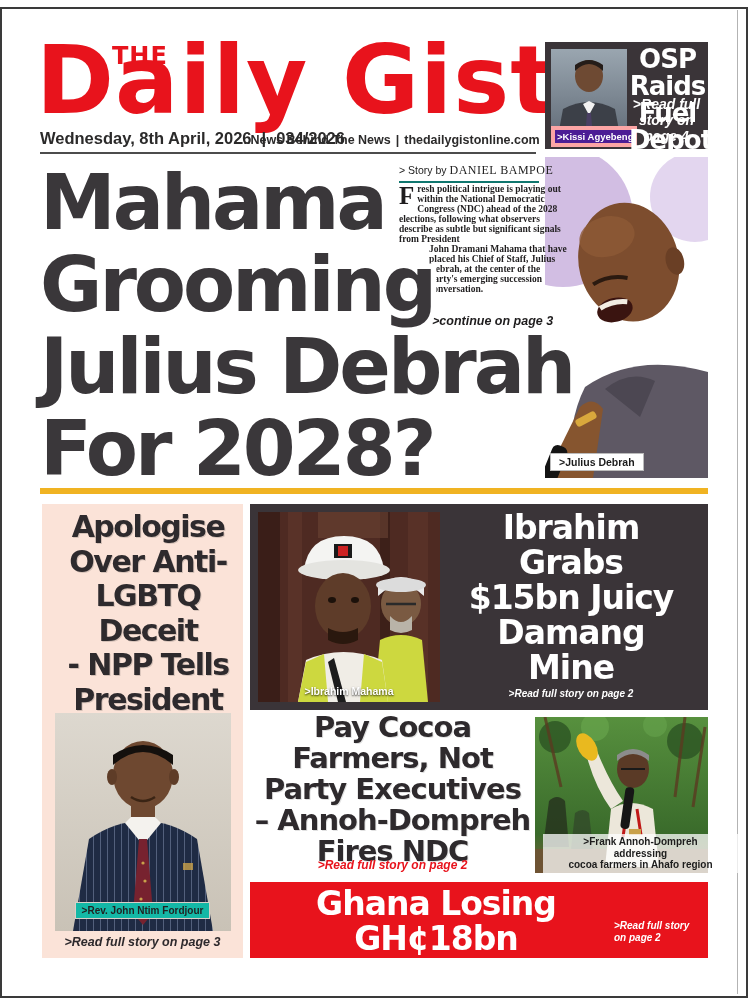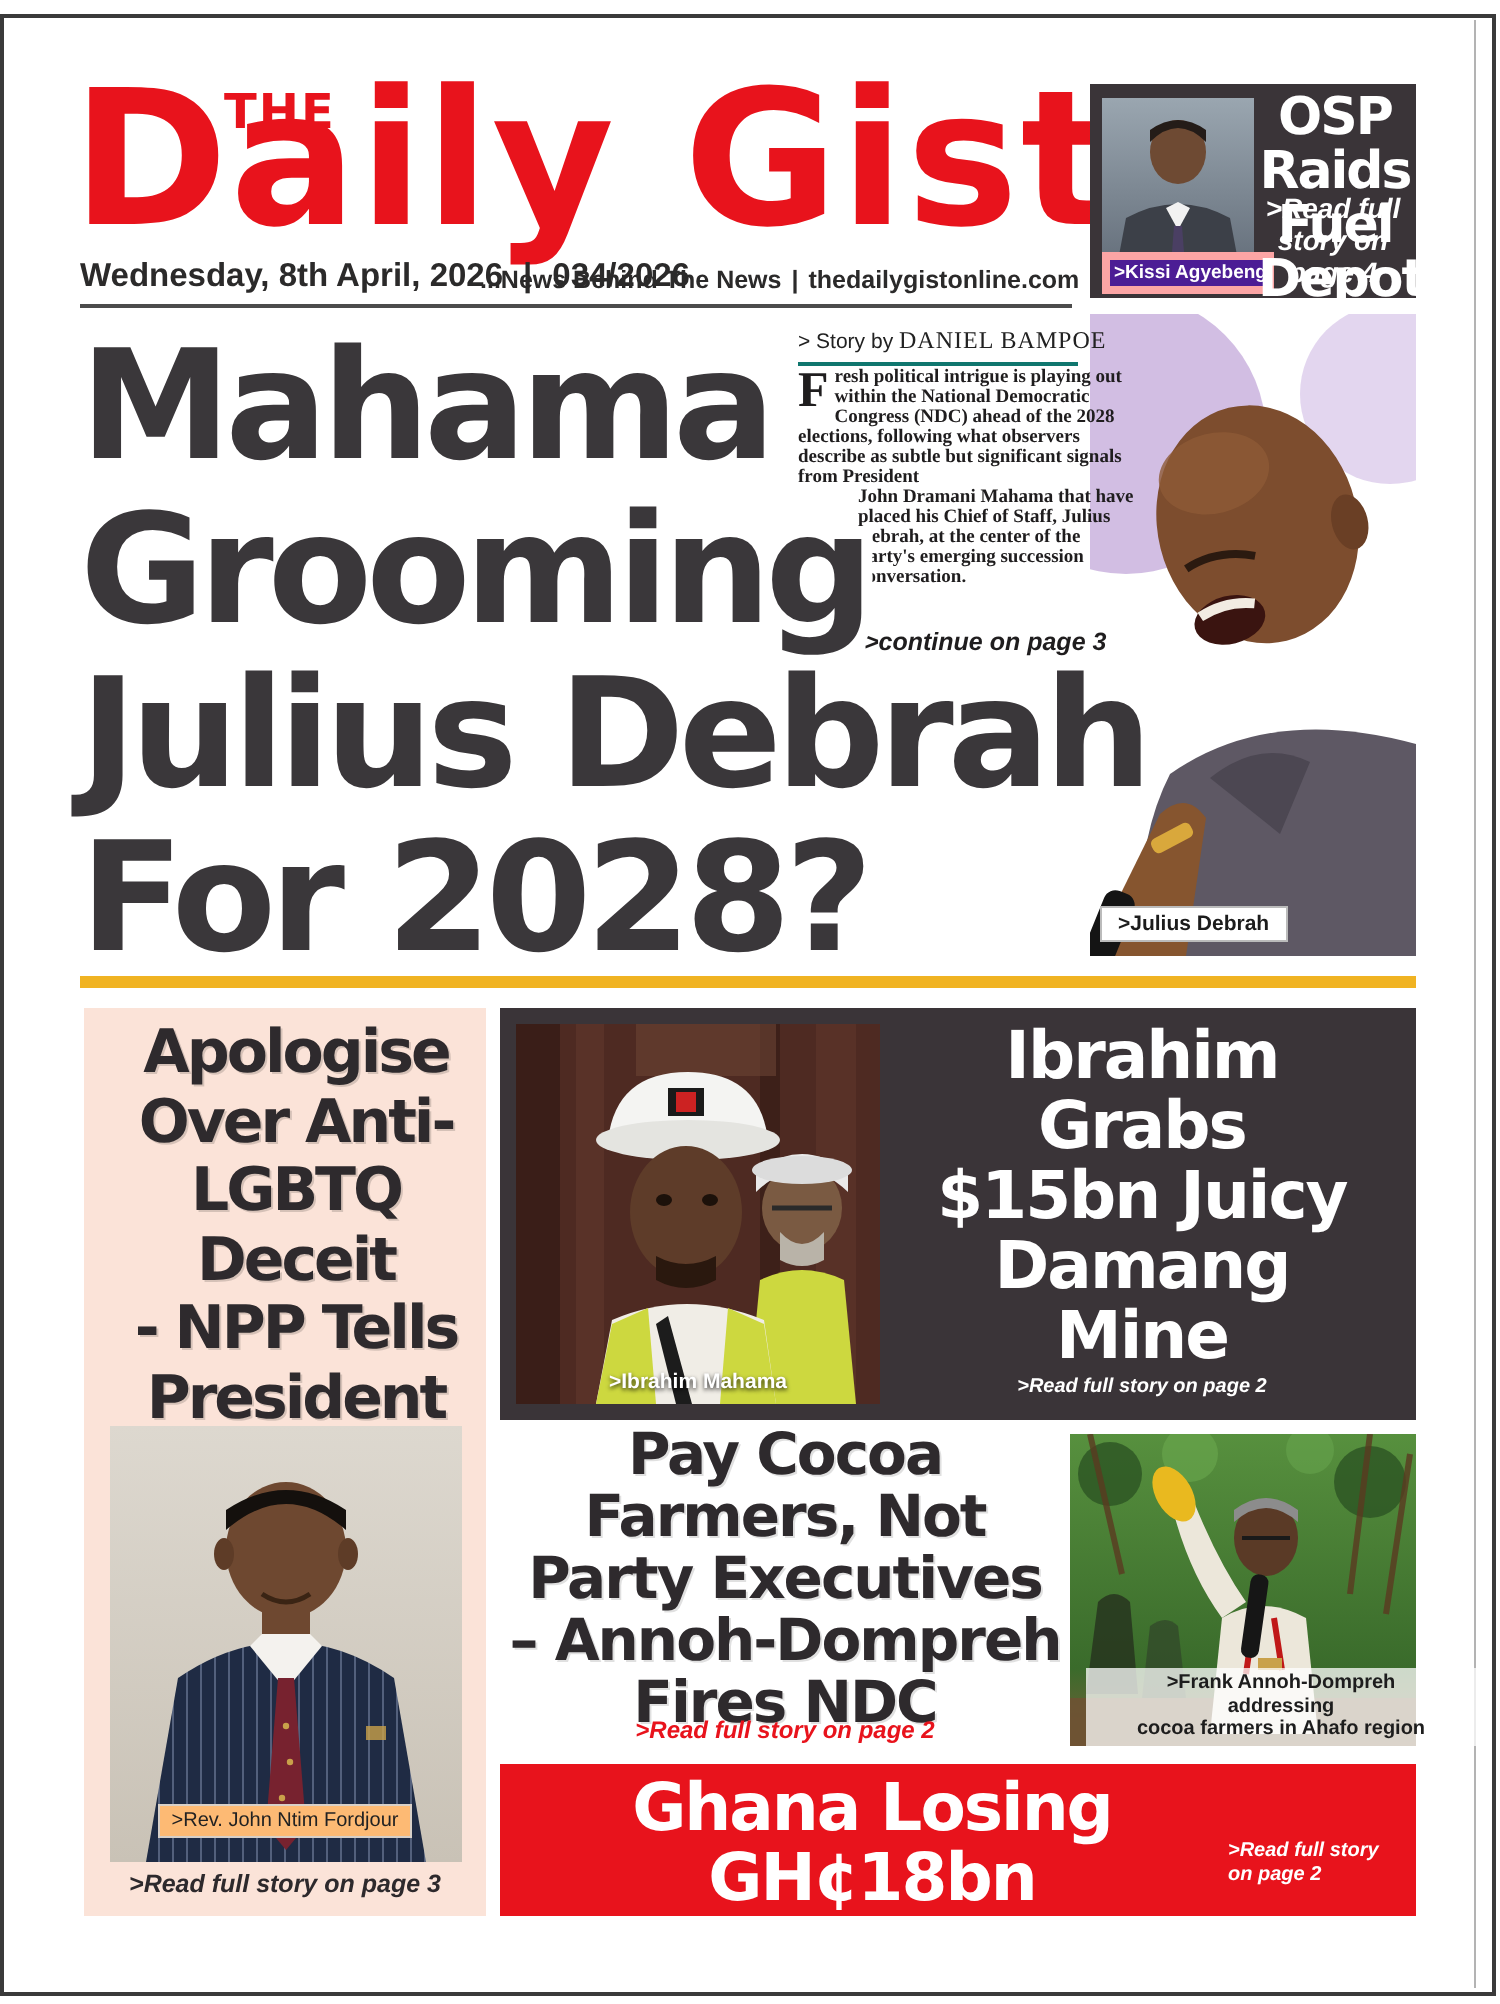--- a/index.html
+++ b/index.html
@@ -53,22 +53,22 @@
 
   .gold-bar{left:40px;top:488px;width:668px;height:6px;background:var(--gold,#f0b322);}
 
   
   .npp{left:42px;top:504px;width:201px;height:454px;background:var(--peach,#fbe3d8);}
   .npp-headline{position:absolute;left:0;right:0;top:6px;text-align:center;color:#2e2a2d;
                 font-family:"DejaVu Sans",sans-serif;font-weight:bold;font-size:30px;line-height:34.5px;
                 letter-spacing:-1.5px;white-space:pre-line;text-shadow:1px 1px 0 rgba(0,0,0,.15);padding-left:11px;}
   .fordjour-photo{position:absolute;left:13px;top:209px;width:176px;height:218px;}
   .fordjour-cap{position:absolute;left:0;right:0;top:396px;text-align:center;}
-  .fordjour-cap span{display:inline-block;background:#fdba74;box-shadow:0 0 0 1px #d8d0c8;color:#222;
-                     font-size:10px;font-weight:normal;padding:2px 6px;}
+  .fordjour-cap span{display:inline-block;background:#14b8a6;box-shadow:0 0 0 1px #d8d0c8;color:#222;
+                     font-size:10px;font-weight:bold;padding:2px 6px;}
   .npp-more{position:absolute;left:0;right:0;bottom:9px;text-align:center;color:#2d292c;
             font-size:12.5px;font-weight:bold;font-style:italic;}
 
   
   .damang{left:250px;top:504px;width:458px;height:206px;background:var(--panel-dark,#3a3438);}
   .ibrahim-photo{position:absolute;left:8px;top:8px;width:182px;height:190px;}
   .ibrahim-cap{position:absolute;left:8px;top:181px;width:182px;text-align:center;color:#fff;
                font-size:10.5px;font-weight:bold;text-shadow:0 1px 2px rgba(0,0,0,.8);}
   .damang-headline{position:absolute;left:188px;width:266px;top:6px;text-align:center;color:#fff;
                    font-family:"DejaVu Sans",sans-serif;font-weight:bold;font-size:33px;line-height:35px;

